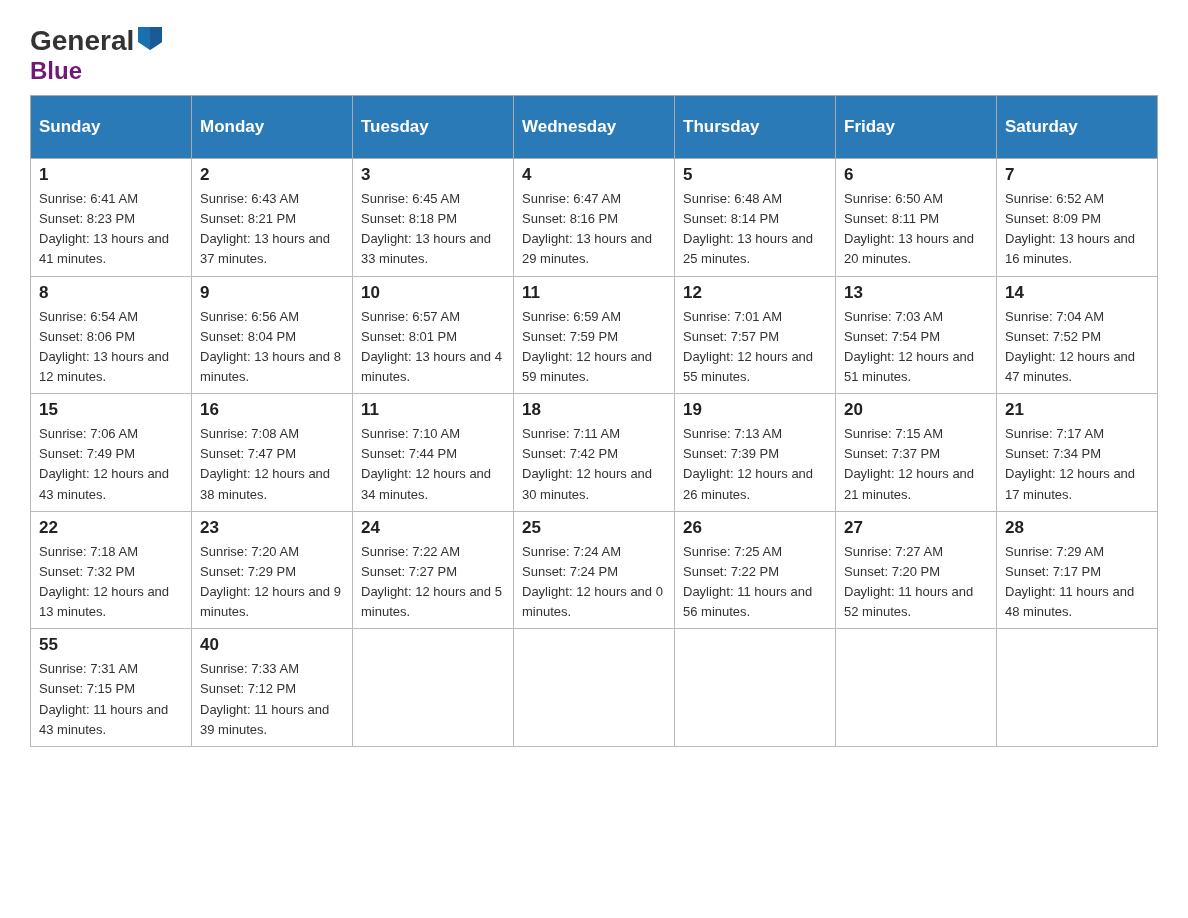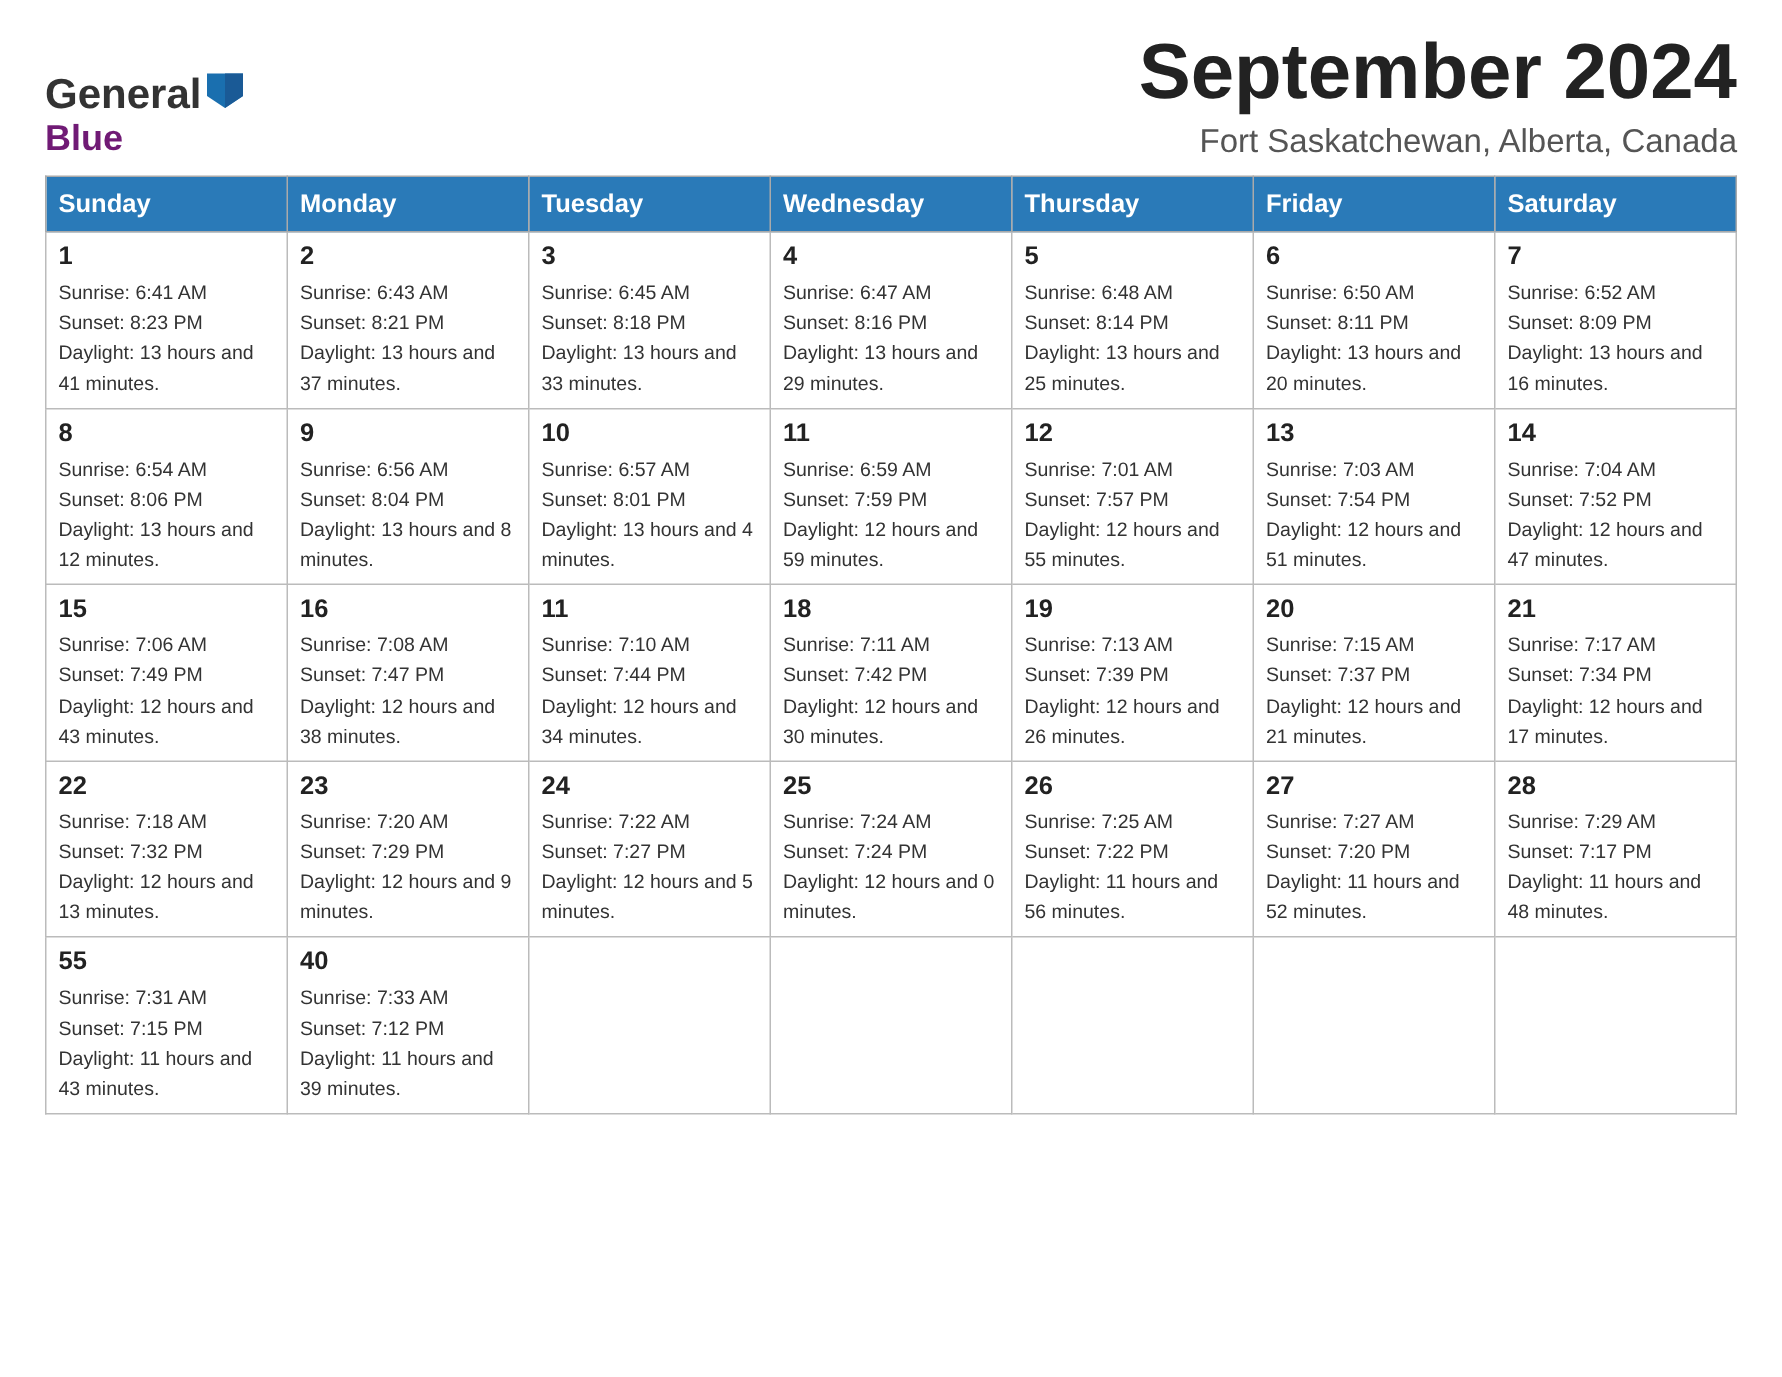--- a/index.html
+++ b/index.html
@@ -6,21 +6,21 @@
     body {
       font-family: Arial, sans-serif;
       background: #ffffff;
       padding: 20px 30px;
       width: 1188px;
       min-height: 918px;
     }
     .header-row {
       display: flex;
       justify-content: space-between;
-      align-items: flex-end;
+      align-items: center;
       margin-bottom: 8px;
     }
     .logo {
       display: flex;
       align-items: center;
       margin-top: 5px;
     }
     .logo-text-general {
       font-size: 28px;
       font-weight: bold;
@@ -54,21 +54,21 @@
     .calendar-table {
       width: 100%;
       border-collapse: collapse;
       margin-top: 10px;
     }
     .calendar-table th {
       background-color: #2a7ab8;
       color: #fff;
       font-size: 17px;
       font-weight: bold;
-      padding: 8px 8px;
+      padding: 21px 8px;
       border: 1px solid #aaaaaa;
       text-align: left;
     }
     .calendar-table td {
       border: 1px solid #bbbbbb;
       vertical-align: top;
       padding: 6px 8px;
       min-height: 90px;
       width: 14.28%;
     }
@@ -97,24 +97,20 @@
 <div class="header-row">
   <div class="logo">
     <span>
       <span class="logo-text-general">General</span><svg class="logo-icon" viewBox="0 0 28 28" xmlns="http://www.w3.org/2000/svg">
           <polygon points="2,5 26,5 26,20 14,28 2,20" fill="#1a6faf"></polygon>
           <polygon points="14,5 26,5 26,20 14,28" fill="#1a5a96"></polygon>
         </svg><br>
       <span class="logo-text-blue">Blue</span>
     </span>
   </div>
-  <div class="title-block">
-    <div class="calendar-title">September 2024</div>
-    <div class="location-subtitle">Fort Saskatchewan, Alberta, Canada</div>
-  </div>
 </div>
 
 <table class="calendar-table">
   <thead>
     <tr>
     <th>Sunday</th>
         <th>Monday</th>
         <th>Tuesday</th>
         <th>Wednesday</th>
         <th>Thursday</th>

